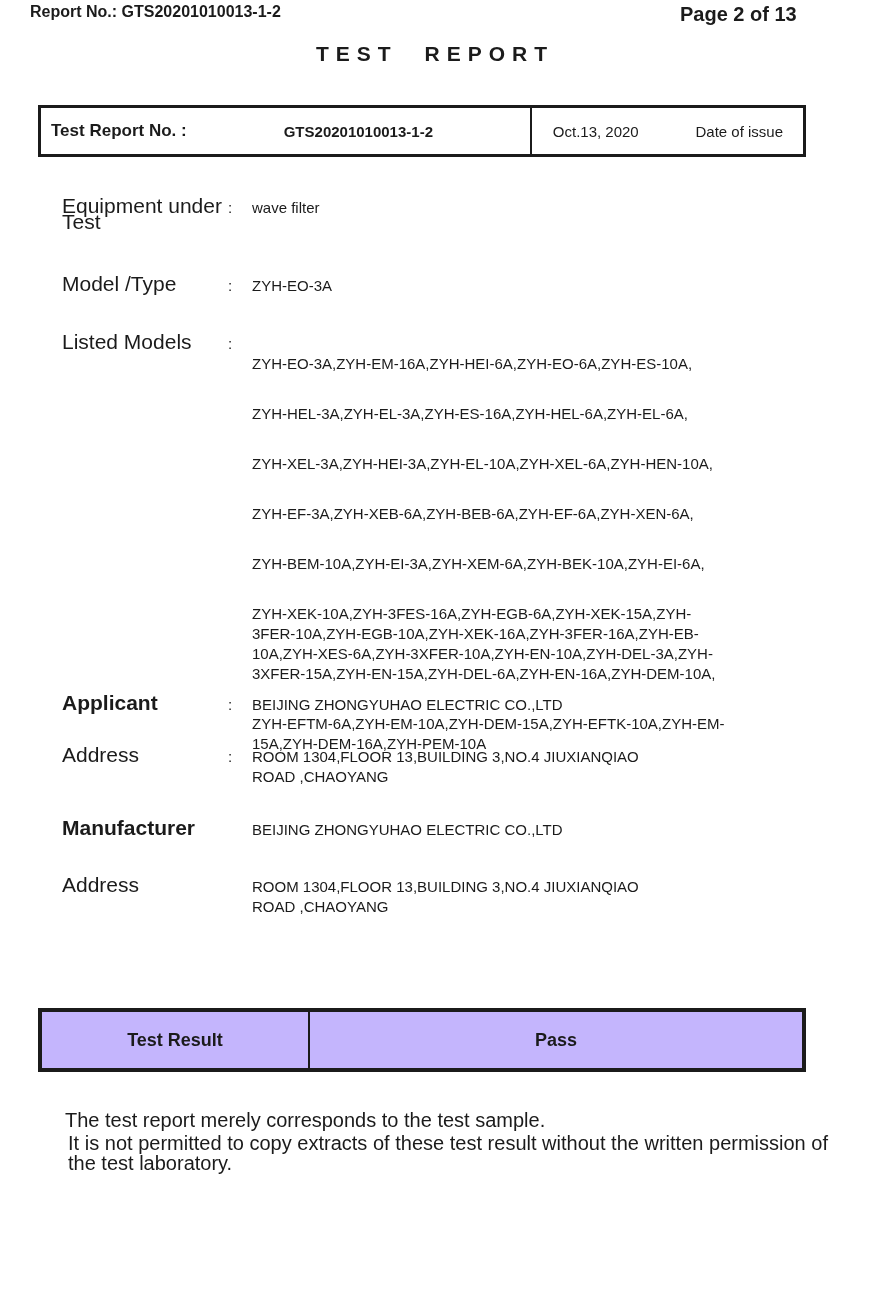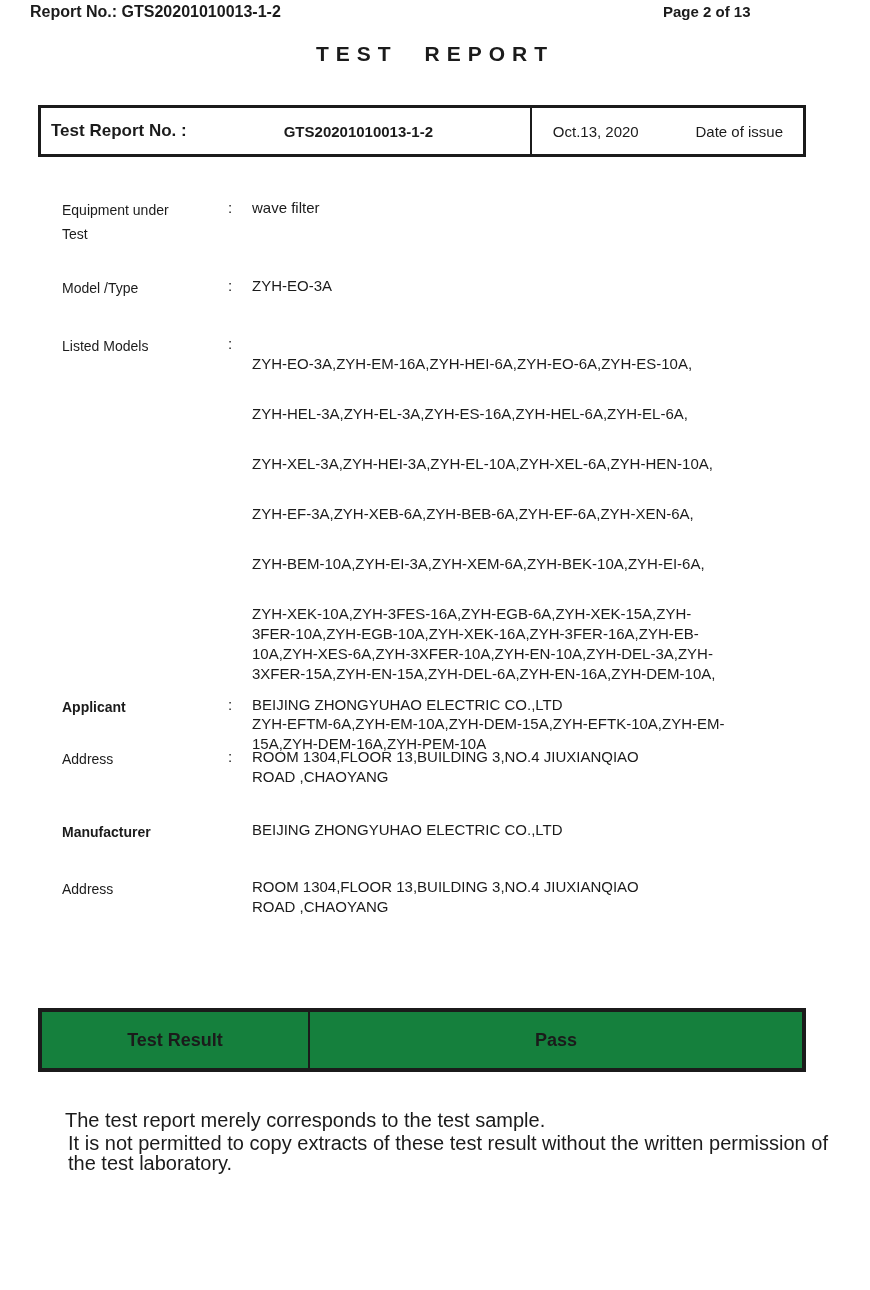--- a/index.html
+++ b/index.html
@@ -7,21 +7,21 @@
     position:relative;
     width:870px; height:1290px;
     background:#ffffff;
     font-family:"Liberation Sans","DejaVu Sans",sans-serif;
     color:#1b1b1b;
     overflow:hidden;
   }
 
   
   .hdr-left  { position:absolute; left:30px;  top:3px; font-size:16px; font-weight:bold; }
-  .hdr-right { position:absolute; left:663px; top:3px; font-size:15px; font-weight:bold; }
+  .hdr-right { position:absolute; left:680px; top:3px; font-size:20px; font-weight:bold; }
 
   .doc-title {
     position:absolute; left:0; top:42px; width:100%;
     text-align:center; font-size:21px; font-weight:bold;
     letter-spacing:7px; word-spacing:14px;
   }
 
   
   .report-table {
     position:absolute; left:38px; top:105px; width:768px; height:52px;
@@ -36,39 +36,39 @@
   .rt-value { font-size:15px; font-weight:bold; margin:0 auto; white-space:nowrap; }
   .rt-right { flex:1 1 auto; border-left:2px solid #1b1b1b; display:flex; flex-direction:row; }
   .rt-date, .rt-caption {
     flex:1 1 0; display:flex; align-items:center; justify-content:center;
     font-size:15px;
   }
   .rt-sep { height:1px; background:#b3b3b3; margin:0 8px; }
 
   
   .row { position:absolute; left:0; width:100%; }
-  .lbl   { position:absolute; left:62px;  top:0; width:160px; font-size:14px; line-height:24px; white-space:pre-line; }
+  .lbl   { position:absolute; left:62px;  top:0; width:160px; font-size:21px; line-height:16px; white-space:pre-line; }
   .colon { position:absolute; left:228px; top:0; font-size:15px; line-height:20px; }
   .val   { position:absolute; left:252px; top:0; width:560px; font-size:15px; line-height:20px; white-space:pre-line; }
   .bold  { font-weight:bold; }
   .models p { margin:0 0 10px 0; font-size:15px; line-height:20px; white-space:pre-line; }
 
   .r-equipment    { top:198px; }
   .r-model        { top:276px; }
   .r-models       { top:334px; }
   .r-applicant    { top:695px; }
   .r-address1     { top:747px; }
   .r-manufacturer { top:820px; }
   .r-address2     { top:877px; }
 
   
   .result-table {
     position:absolute; left:38px; top:1008px; width:768px; height:64px;
     border:4px solid #1b1b1b; box-sizing:border-box; display:flex;
-    background:#15803d;
+    background:#c4b5fd;
     justify-content:space-between;
   }
   .res-left {
     flex:0 0 268px; box-sizing:border-box; border-right:2px solid #1b1b1b;
     display:flex; align-items:center; justify-content:center;
     font-size:18px; font-weight:bold;
   }
   .res-right {
     flex:1 1 auto; display:flex; align-items:center; justify-content:center;
     font-size:18px; font-weight:bold;border-radius:15px;

